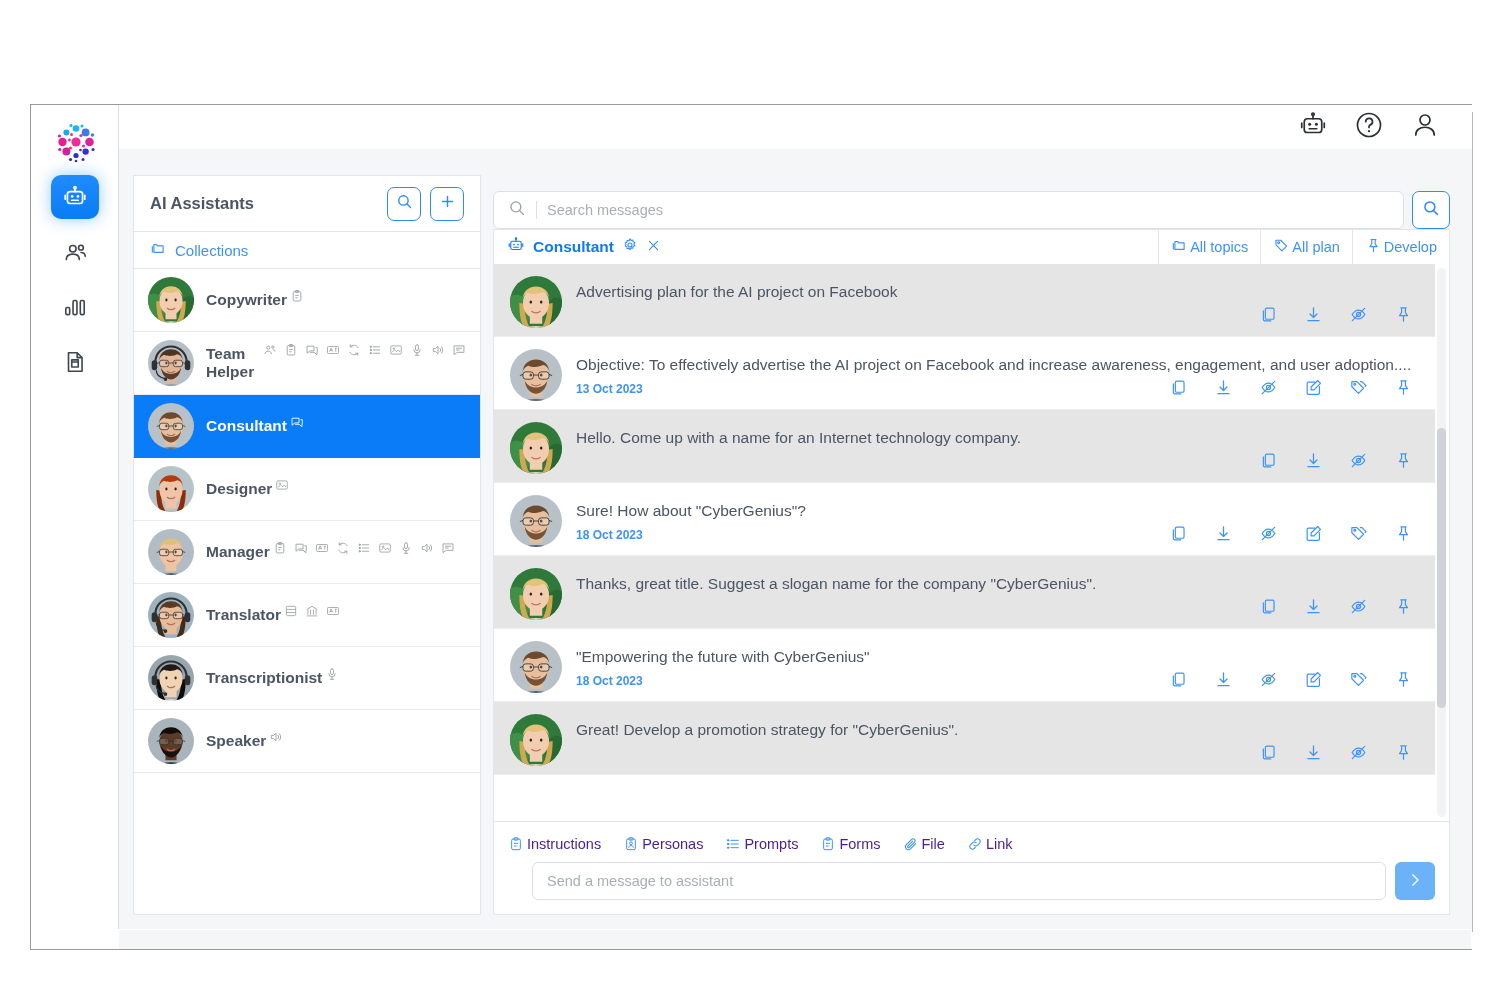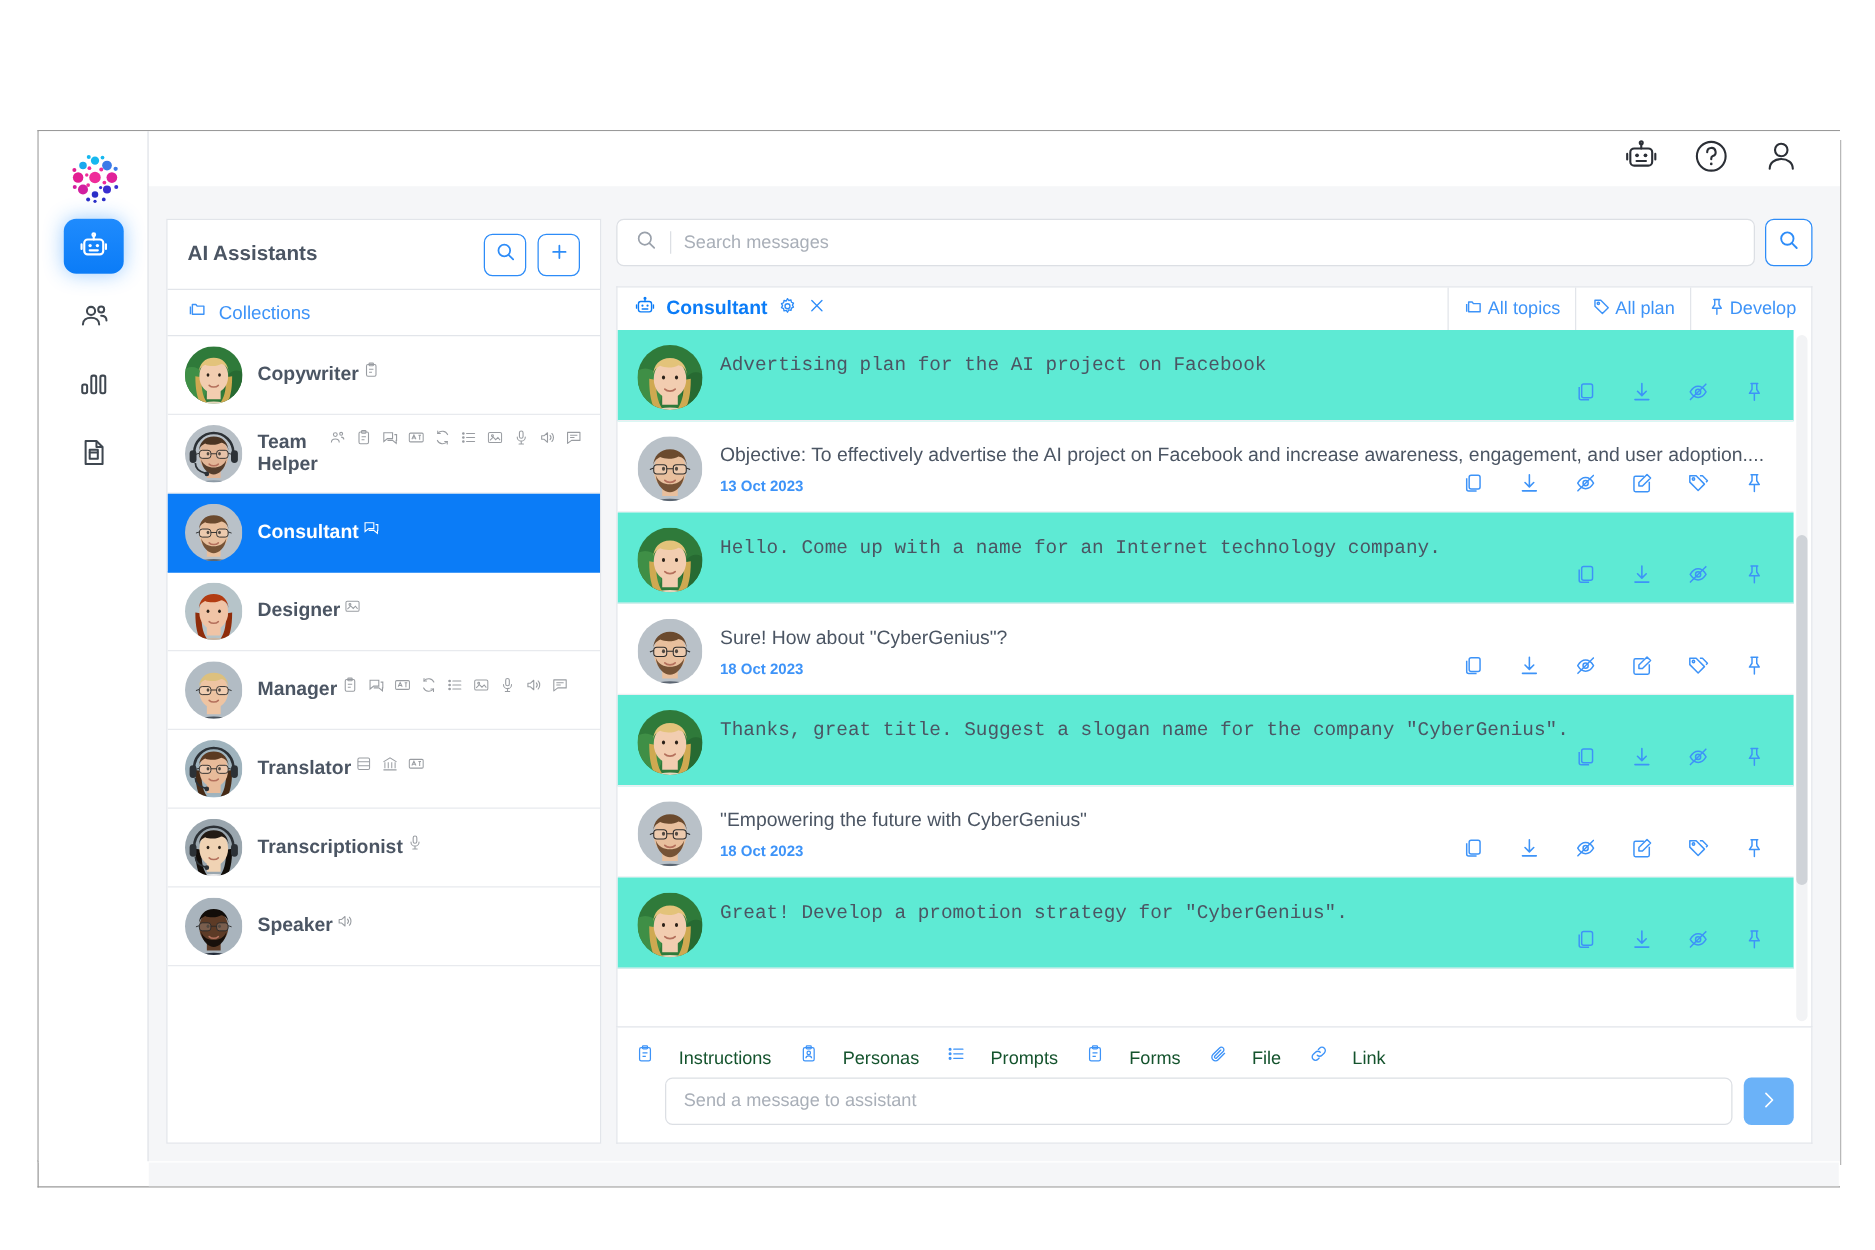--- a/index.html
+++ b/index.html
@@ -152,21 +152,21 @@
   .cap-row svg { opacity: .62; }
   .assistant-item.selected .cap-row svg { opacity: 1; }
 
   
   #chat-panel {
     flex: 1;
     display: flex; flex-direction: column;
   }
   #search-bar {
     height: 54px;
-    display: flex; align-items: flex-start; gap: 8px;
+    display: flex; align-items: flex-end; gap: 8px;
   }
   #search-input-wrap {
     flex: 1; height: 38px;
     border: 1px solid #dcdfe4; border-radius: 6px;
     background: #ffffff;
     display: flex; align-items: center; gap: 10px;
     padding: 0 14px;
   }
   #search-input {
     flex: 1; border: none; outline: none;
@@ -219,21 +219,21 @@
   #messages-scroll {
     position: absolute; inset: 0 14px 0 0;
     overflow: hidden;
   }
   .message {
     display: flex; gap: 14px;
     padding: 12px 16px 8px 16px;
     border-bottom: 1px solid #eceef1;
     position: relative;
   }
-  .message.alt { background: #5eead4; font-family: Liberation Mono, monospace; }
+  .message.alt { background: #e5e5e5; }
   .msg-avatar {
     width: 52px; height: 52px; border-radius: 50%;
     flex: none; overflow: hidden; position: relative;
   }
   .msg-body { flex: 1; padding-top: 5px; }
   .msg-text {
     font-size: 15.5px; color: #4b5563; line-height: 1.45;
   }
   .msg-date {
     font-size: 12px; color: #3d93f8; margin-top: 6px; font-weight: 600;
@@ -261,22 +261,22 @@
     background: #ffffff;
     border: 1px solid #e2e5ea;
     border-top: none;
     padding: 6px 14px 14px 14px;
   }
   #composer-tools {
     display: flex; align-items: center; gap: 22px;
     height: 34px;
   }
   .tool-btn {
-    display: flex; align-items: flex-end; gap: 19px;
-    color: #14532d; font-size: 14.5px;
+    display: flex; align-items: flex-start; gap: 3px;
+    color: #4c1d95; font-size: 14.5px;
     cursor: pointer;
   }
   #composer-input-row { display: flex; gap: 9px; align-items: center; padding-left: 24px; }
   #composer-input {
     flex: 1; height: 38px;
     border: 1px solid #dcdfe4; border-radius: 6px;
     padding: 0 14px;
     font-size: 14.5px; color: #4b5563;
     font-family: "Liberation Sans", sans-serif;
     outline: none;

